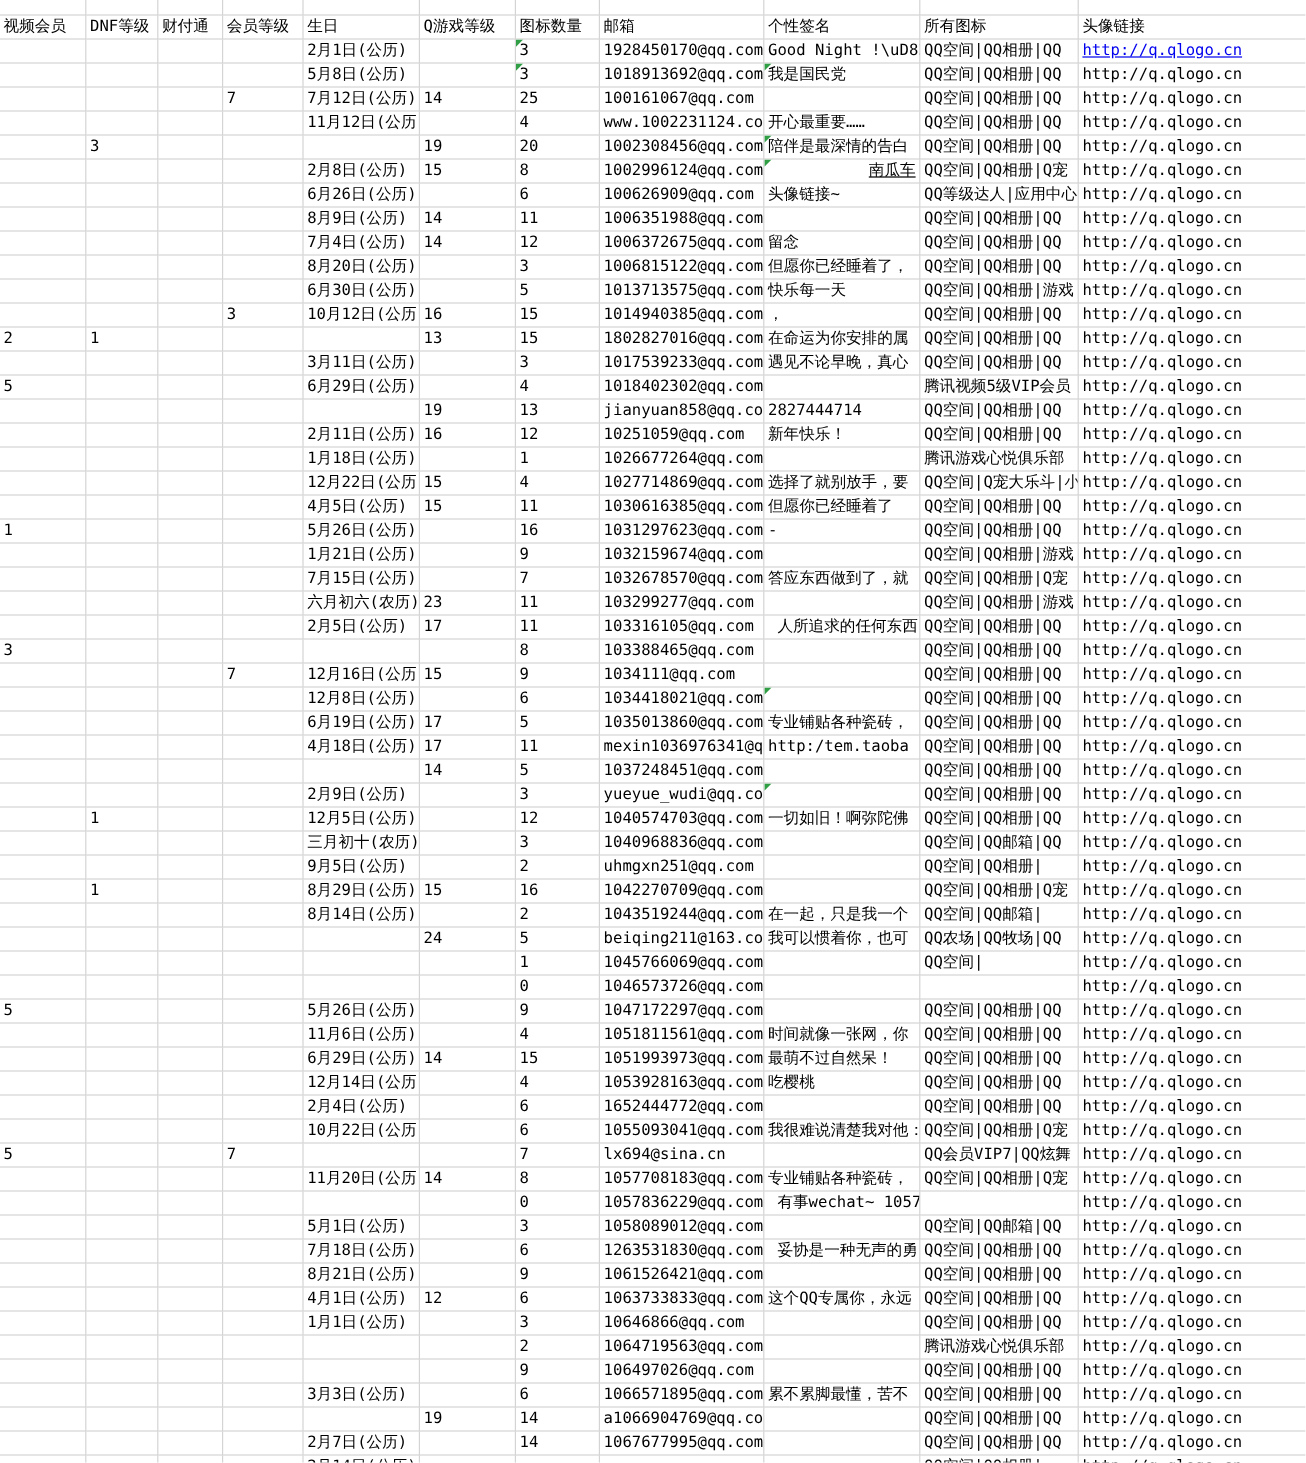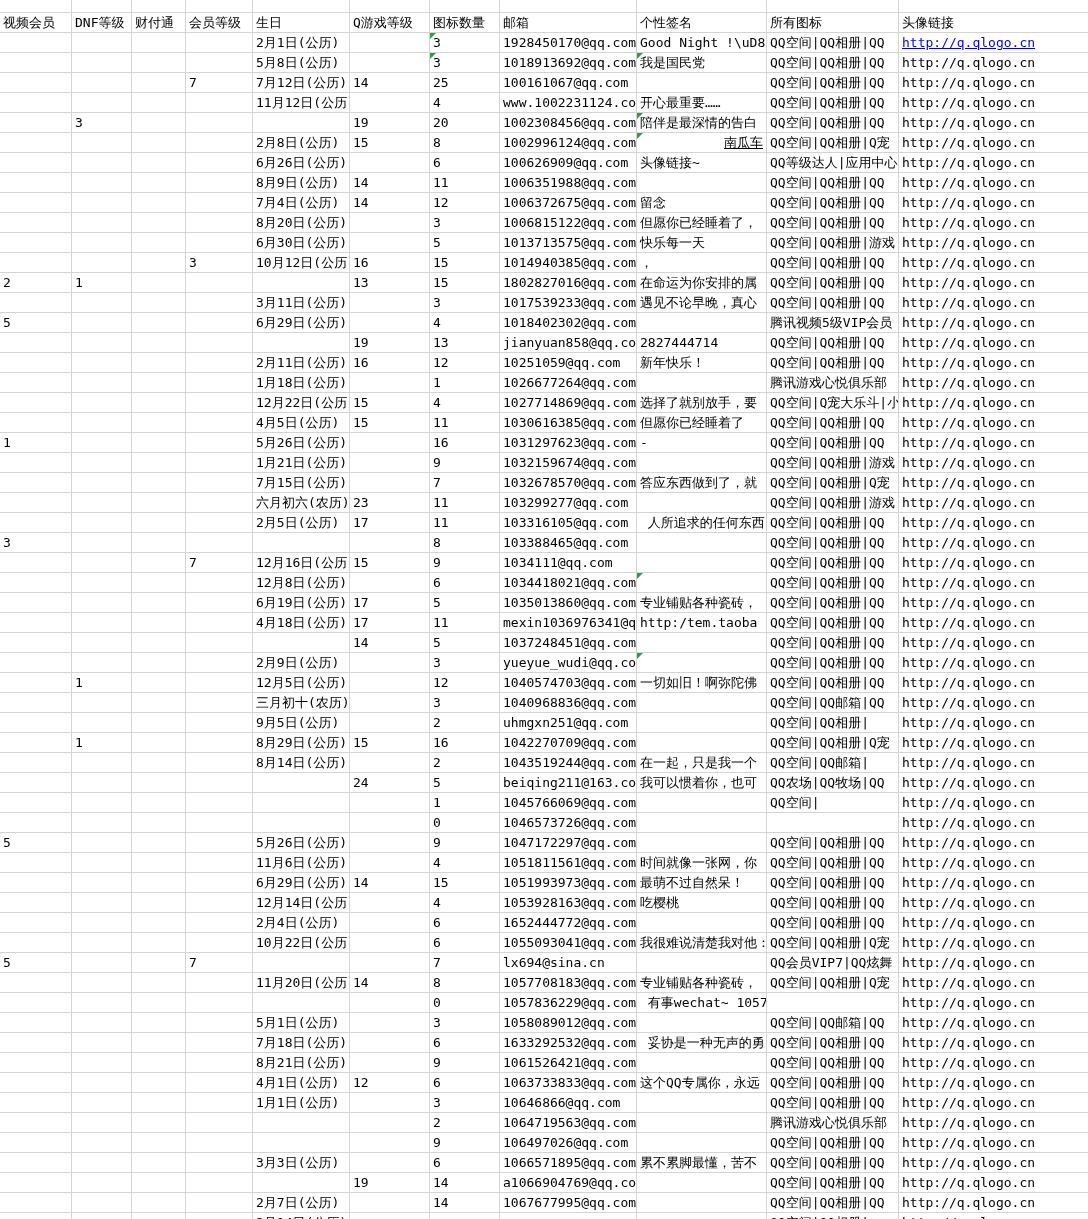--- a/index.html
+++ b/index.html
@@ -711,21 +711,21 @@
         <div class="cell c10">http://q.qlogo.cn</div>
       </div>
       <div class="row">
         <div class="cell c0"></div>
         <div class="cell c1"></div>
         <div class="cell c2"></div>
         <div class="cell c3"></div>
         <div class="cell c4">7月18日(公历)</div>
         <div class="cell c5"></div>
         <div class="cell c6">6</div>
-        <div class="cell c7">1633292532@qq.com</div>
+        <div class="cell c7">1263531830@qq.com</div>
         <div class="cell c8"> 妥协是一种无声的勇</div>
         <div class="cell c9">QQ空间|QQ相册|QQ</div>
         <div class="cell c10">http://q.qlogo.cn</div>
       </div>
       <div class="row">
         <div class="cell c0"></div>
         <div class="cell c1"></div>
         <div class="cell c2"></div>
         <div class="cell c3"></div>
         <div class="cell c4">8月21日(公历)</div>

